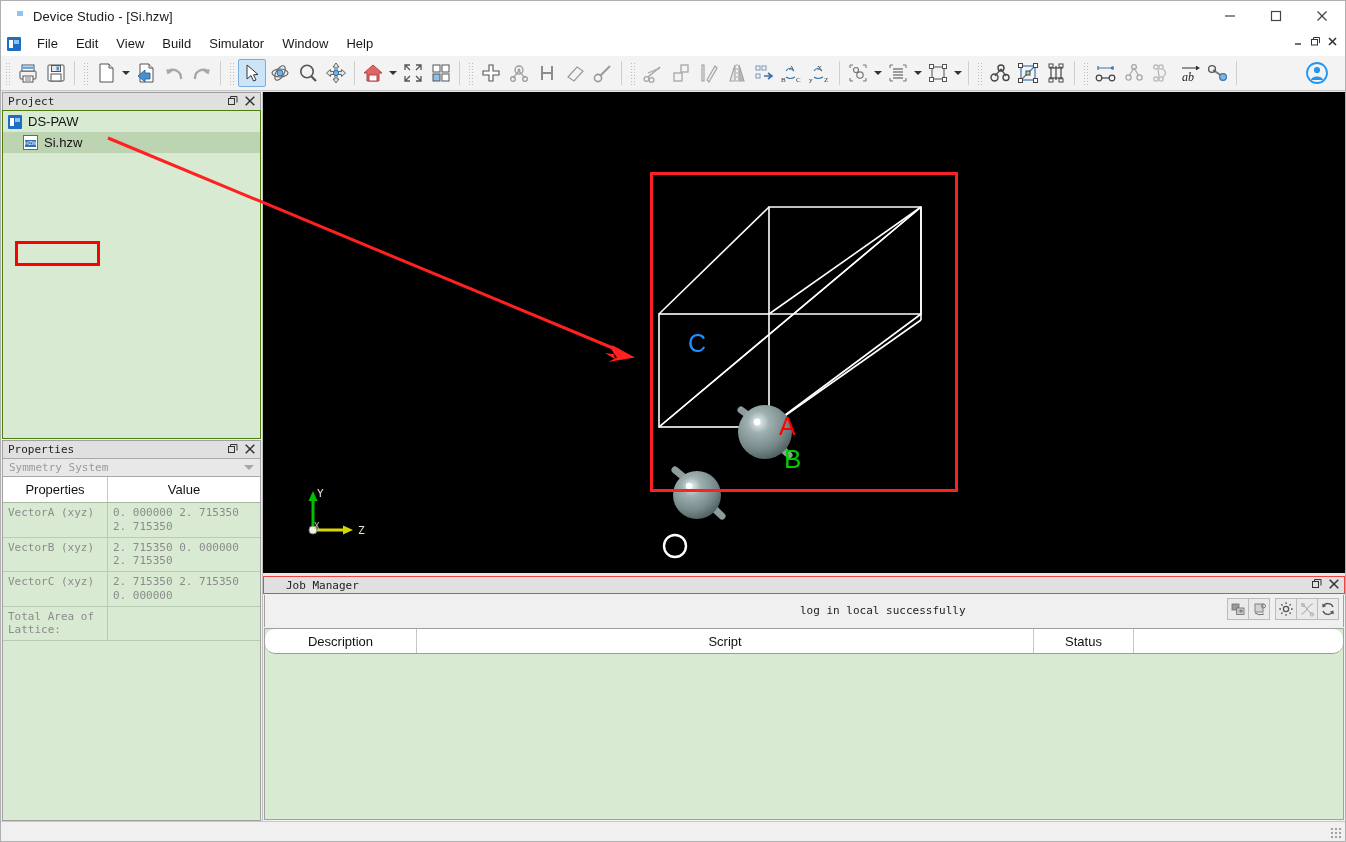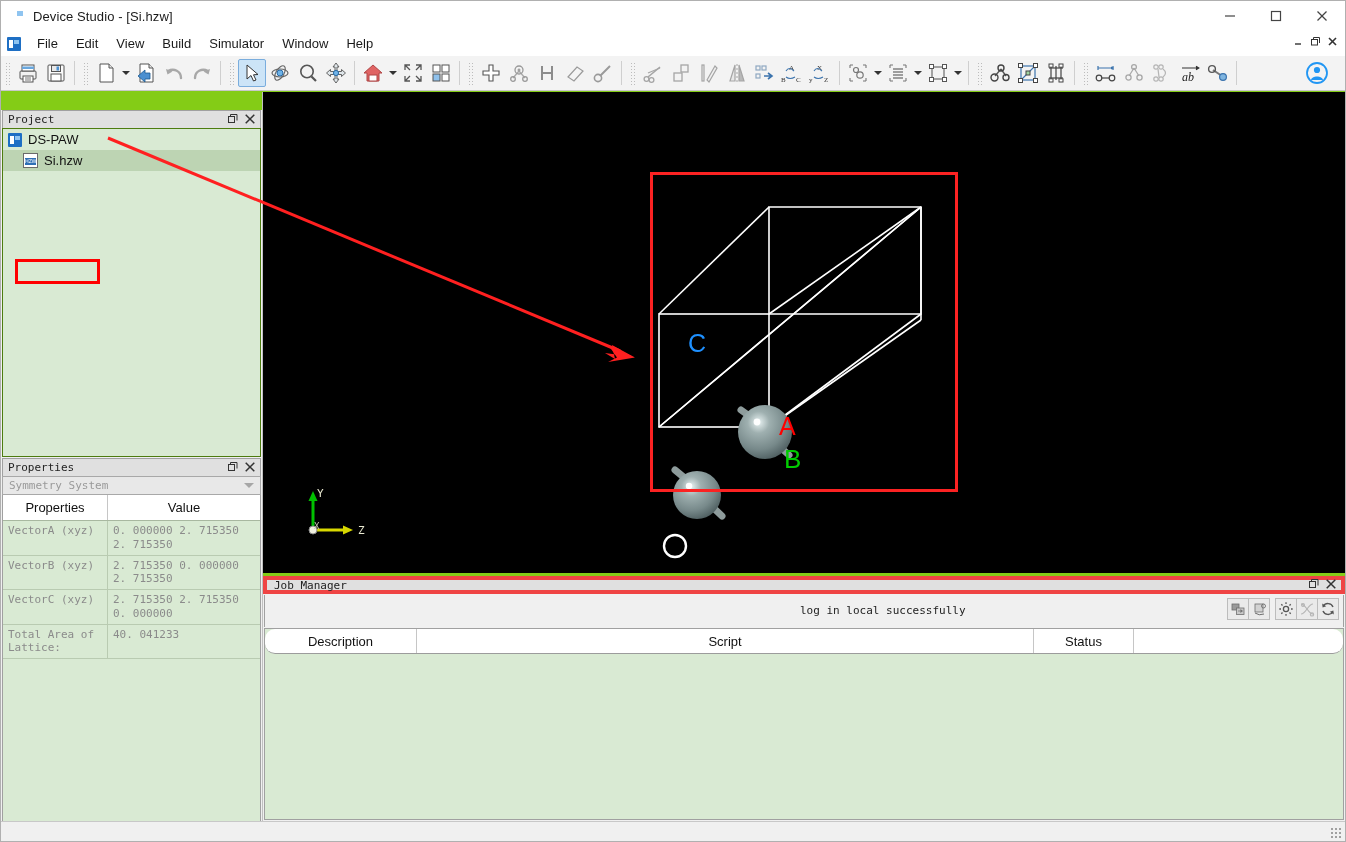--- a/index.html
+++ b/index.html
@@ -5,21 +5,21 @@
   * { box-sizing: border-box; margin: 0; padding: 0; }
   html, body {
     width: 1346px; height: 842px;
     font-family: "Liberation Sans", sans-serif;
     background: #ffffff;
     overflow: hidden;
   }
   #app {
     position: relative;
     width: 1346px; height: 842px;
-    background: #84cc16;
+    background: #e5e5e5;
     border: 1px solid #b0b0b0;
   }
 
   
   .titlebar {
     position: absolute; left: 0; top: 0; width: 1344px; height: 30px;
     background: #ffffff;
     display: flex; align-items: center;
   }
   .title-icon {
@@ -99,21 +99,21 @@
   }
   .tb-caret i {
     display: block; width: 0; height: 0;
     border-left: 4px solid transparent; border-right: 4px solid transparent;
     border-top: 4px solid #333;
   }
   .tb-spacer { flex: 1 1 auto; }
 
   
   .left-col {
-    position: absolute; left: 0; top: 109px; width: 261px; height: 729px;
+    position: absolute; left: 0; top: 91px; width: 261px; height: 729px;
     background: #f0f0f0;
   }
   .panel-header {
     height: 18px; background: #e0e0e0; border: 1px solid #a0a0a0; border-bottom: none;
     display: flex; align-items: center; padding-left: 5px;
     font-family: "DejaVu Sans Mono", monospace; font-size: 11px; color: #222;
   }
   .panel-header .ph-actions { margin-left: auto; display: flex; gap: 7px; padding-right: 5px; }
   .ph-icon { font-size: 10px; color: #333; line-height: 1; }
 
@@ -196,22 +196,22 @@
     position: absolute; left: 0; top: 0; width: 1346px; height: 842px;
     pointer-events: none;
   }
 
   
   .jobmgr {
     position: absolute; left: 262px; top: 575px; width: 1082px; height: 245px;
     background: #f0f0f0;
   }
   .jm-header {
-    height: 18px; background: #e0e0e0; border: 4px solid #ef4444;
-    display: flex; align-items: center; padding-left: 7px;
+    height: 18px; background: #e0e0e0; border: 1px solid #ef4444;
+    display: flex; align-items: center; padding-left: 22px;
     font-family: "DejaVu Sans Mono", monospace; font-size: 11px; color: #222;
   }
   .jm-header .ph-actions { margin-left: auto; display: flex; gap: 7px; padding-right: 5px; }
   .jm-statusbar {
     position: absolute; left: 1px; top: 19px; width: 1080px; height: 32px;
     background: #f0f0f0; border-left: 1px solid #a0a0a0; border-right: 1px solid #a0a0a0;
     display: flex; align-items: center;
   }
   .jm-status-text {
     position: absolute; left: 535px; top: 9px;
@@ -726,21 +726,20 @@
 2. 715350</div>
         </div>
         <div class="pt-row">
           <div class="k">VectorC (xyz)</div>
           <div class="v">2. 715350  2. 715350
 0. 000000</div>
         </div>
         <div class="pt-row">
           <div class="k">Total Area of
 Lattice:</div>
-          <div class="v">40. 041233</div>
         </div>
       </div>
     </div>
   </div>
   <div class="vsplit"></div>
 
   <div class="viewport">
 
     <svg width="1082" height="481" viewBox="0 0 1082 481" style="position:absolute;left:0;top:0">
       <defs>

